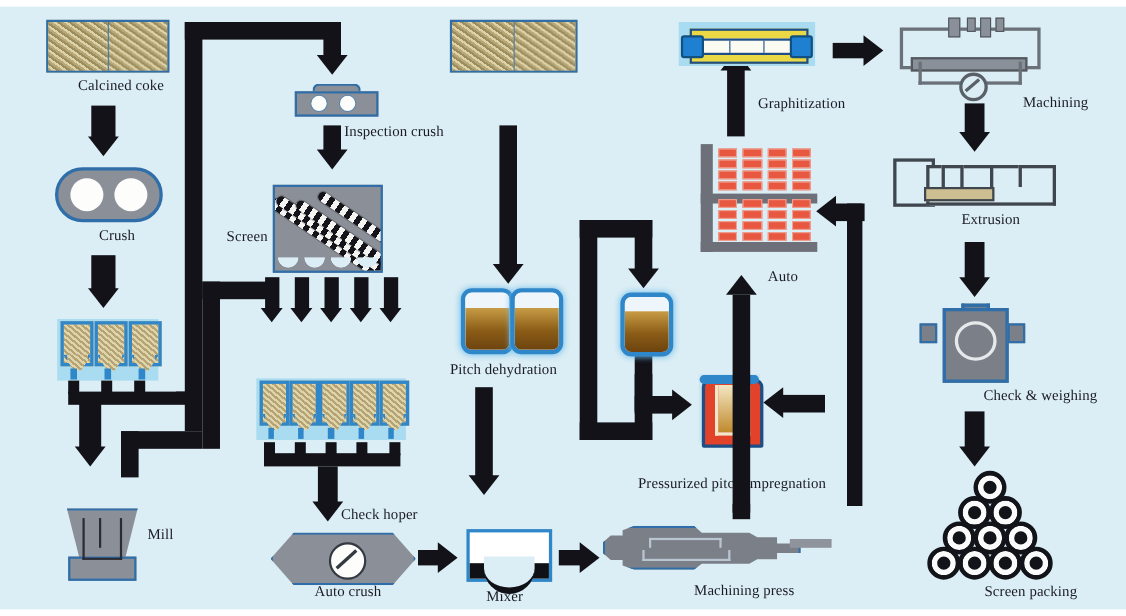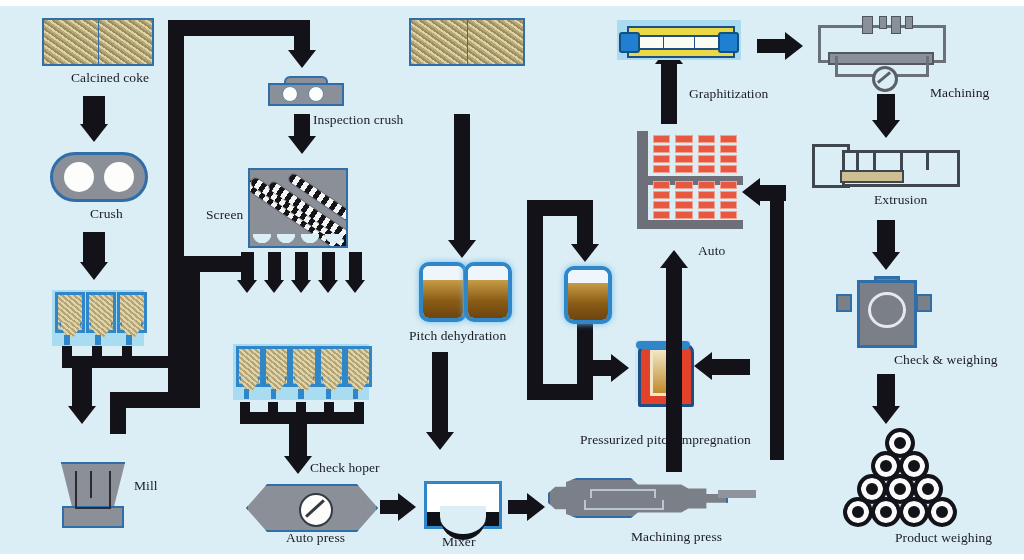--- a/index.html
+++ b/index.html
@@ -270,21 +270,21 @@
   <div class="pipe" style="left:324px;top:402px;width:10px;height:12px;"></div>
   <div class="pipe" style="left:354px;top:402px;width:10px;height:12px;"></div>
 
   <div class="pipe" style="left:289px;top:424px;width:18px;height:34px;"></div>
   <div class="ar-d" style="left:284px;top:456px;"></div>
   <div class="lbl" style="left:310px;top:460px;">Check hoper</div>
 
   <div class="abatch" style="left:246px;top:484px;width:128px;height:44px;">
     <b></b>
   </div>
-  <div class="lbl" style="left:286px;top:530px;">Auto press</div>
+  <div class="lbl" style="left:286px;top:530px;">Auto crush</div>
 
   <div class="ar-r" style="left:398px;top:493px;"></div>
   <div class="pipe" style="left:380px;top:500px;width:22px;height:14px;"></div>
 
   <div class="mixer" style="left:424px;top:481px;width:72px;height:42px;">
     <div class="dark"></div>
       <div class="bowl"></div>
   </div>
   <div class="lbl" style="left:442px;top:534px;">Mixer</div>
 
@@ -469,21 +469,21 @@
     <div class="ring" style="left:31px;top:23px;width:22px;height:22px;"></div>
     <div class="ring" style="left:59px;top:23px;width:22px;height:22px;"></div>
     <div class="ring" style="left:17px;top:46px;width:22px;height:22px;"></div>
     <div class="ring" style="left:45px;top:46px;width:22px;height:22px;"></div>
     <div class="ring" style="left:73px;top:46px;width:22px;height:22px;"></div>
     <div class="ring" style="left:3px;top:69px;width:22px;height:22px;"></div>
     <div class="ring" style="left:31px;top:69px;width:22px;height:22px;"></div>
     <div class="ring" style="left:59px;top:69px;width:22px;height:22px;"></div>
     <div class="ring" style="left:87px;top:69px;width:22px;height:22px;"></div>
   </div>
-  <div class="lbl" style="left:895px;top:530px;">Product weighing</div>
+  <div class="lbl" style="left:895px;top:530px;">Screen packing</div>
 
   <div class="press" style="left:548px;top:478px;width:176px;height:36px;
               clip-path:polygon(0 38%,4% 22%,10% 22%,10% 10%,16% 0,46% 0,50% 16%,74% 16%,78% 26%,88% 26%,88% 40%,100% 40%,100% 62%,88% 62%,88% 76%,78% 76%,74% 86%,50% 86%,46% 100%,16% 100%,10% 90%,10% 78%,4% 78%,0 62%);">
     <div class="slot" style="left:40px;top:9px;width:62px;height:7px;border-bottom:0;"></div>
     <div class="slot" style="left:34px;top:20px;width:76px;height:8px;border-top:0;"></div>
   </div>
   <div class="press tip" style="left:718px;top:490px;width:38px;height:8px;background:#8f949c;border:0;"></div>
   <div class="lbl" style="left:631px;top:529px;">Machining press</div>
 
   <div class="pipe" style="left:666px;top:458px;width:16px;height:14px;"></div>

